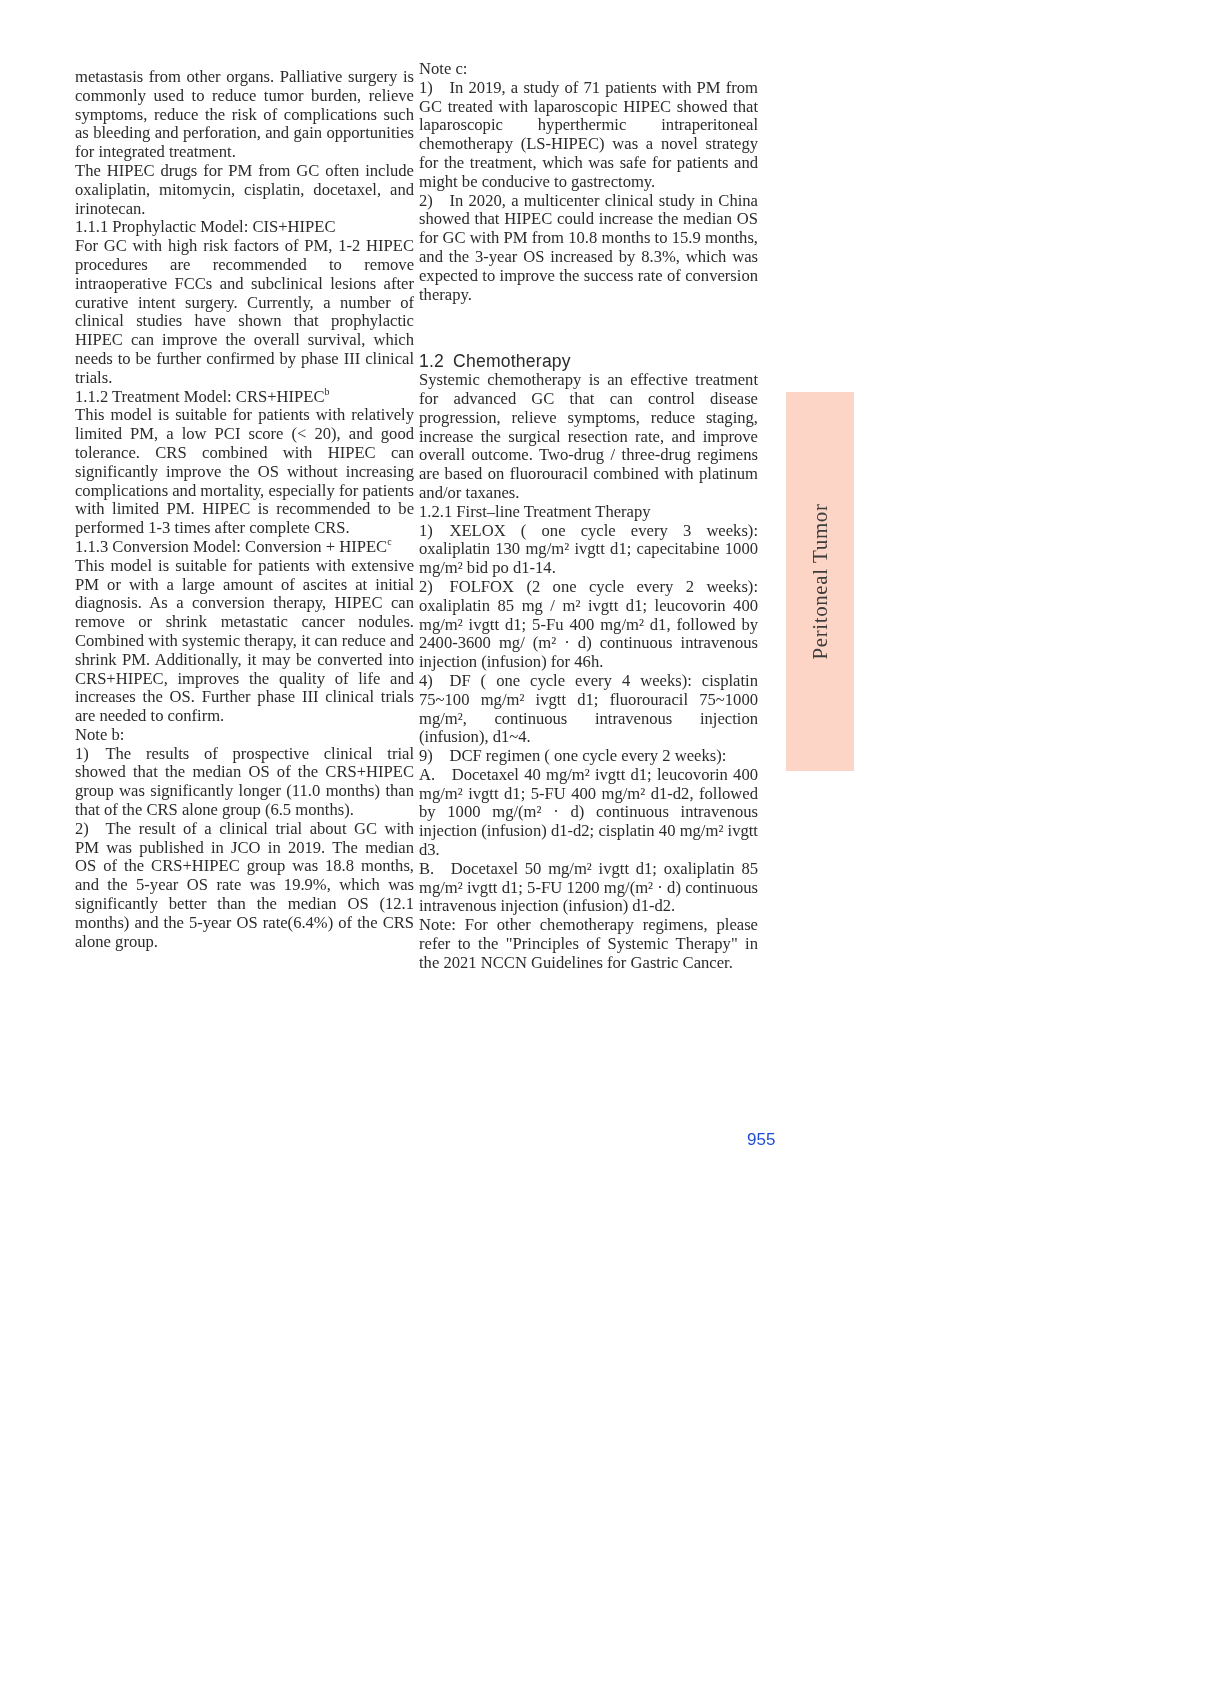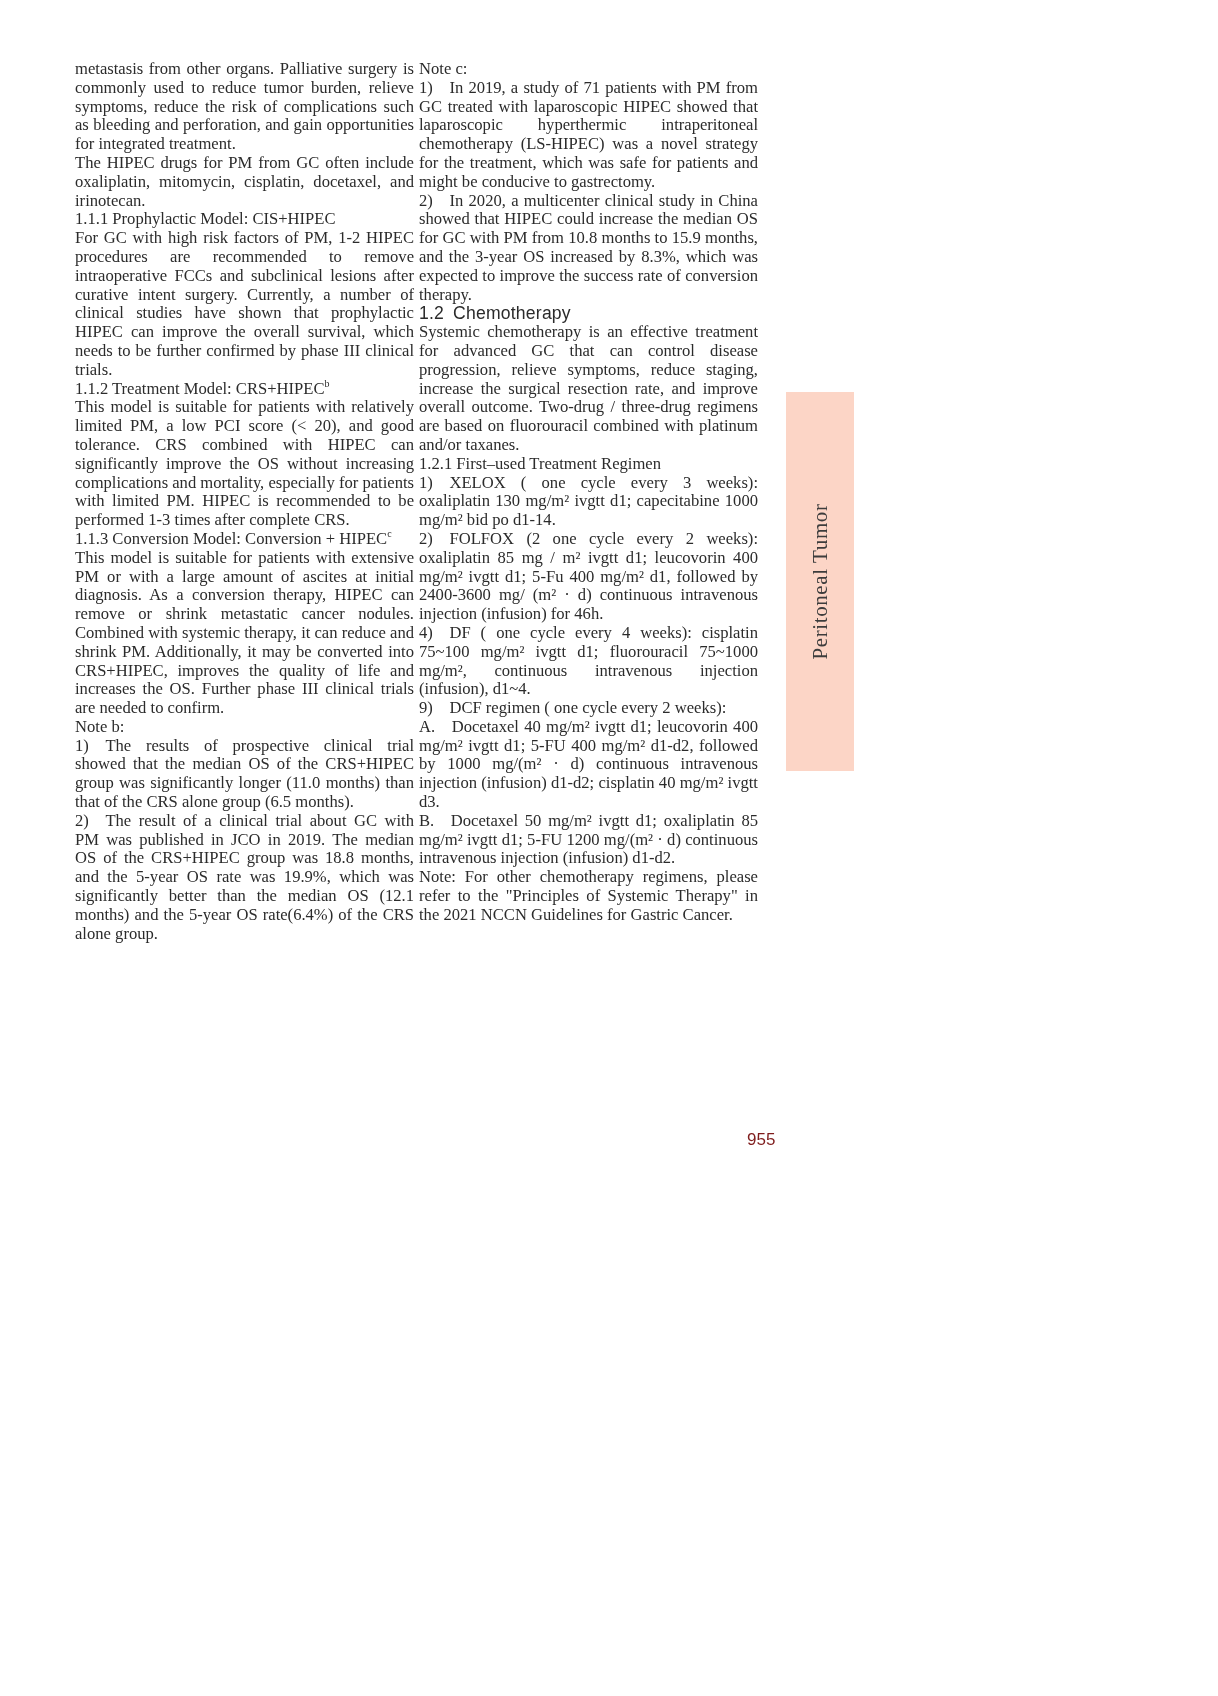--- a/index.html
+++ b/index.html
@@ -15,50 +15,51 @@
   .column {
     position: absolute;
     top: 60px;
     width: 339px;
     font-size: 16.6px;
     line-height: 18.8px;
     text-align: justify;
     hyphens: auto;
     -webkit-hyphens: auto;
   }
-  .column.left  { left: 75px; }
+  .column.left  { left: 75px; margin-top: 8px; }
   .column.right { left: 419px; }
   .para { margin: 0; text-align: justify; }
   .para.heading-serif { }
   .para.heading-sans {
     font-family: "Liberation Sans", "DejaVu Sans", sans-serif;
     font-size: 17.6px;
     letter-spacing: 0.2px;
     text-align: left;
+    margin-top: 48px;
   }
   sup { font-size: 0.6em; line-height: 0; vertical-align: super; }
   .tab {
     position: absolute;
     left: 786px; top: 392px;
     width: 68px; height: 379px;
     display: flex; align-items: center; justify-content: center;
   }
   .tab-label {
     transform: rotate(-90deg);
     white-space: nowrap;
     font-family: "Liberation Serif", "DejaVu Serif", serif;
     font-size: 21px;
     letter-spacing: 0.6px;
   }
   .page-number {
     position: absolute;
     left: 747px; top: 1130px;
     font-family: "Liberation Sans", "DejaVu Sans", sans-serif;
     font-size: 17px;
-    color: #7f1d1d;
+    color: #1d4ed8;
   }
 </style>
 </head>
 <body style="color: rgb(43, 43, 43);">
 
 <div class="page">
   <div class="column left" id="left-col">
       <div class="para body">metastasis from other organs. Palliative surgery is commonly used to reduce tumor burden, relieve symptoms, reduce the risk of complications such as bleeding and perforation, and gain opportunities for integrated treatment.</div>
       <div class="para body">The HIPEC drugs for PM from GC often include oxaliplatin, mitomycin, cisplatin, docetaxel, and irinotecan.</div>
       <div class="para heading-serif">1.1.1 Prophylactic Model: CIS+HIPEC</div>
@@ -70,21 +71,21 @@
       <div class="para heading-serif">Note b:</div>
       <div class="para body">1) The results of prospective clinical trial showed that the median OS of the CRS+HIPEC group was significantly longer (11.0 months) than that of the CRS alone group (6.5 months).</div>
       <div class="para body">2) The result of a clinical trial about GC with PM was published in JCO in 2019. The median OS of the CRS+HIPEC group was 18.8 months, and the 5-year OS rate was 19.9%, which was significantly better than the median OS (12.1 months) and the 5-year OS rate(6.4%) of the CRS alone group.</div>
     </div>
   <div class="column right" id="right-col">
       <div class="para heading-serif">Note c:</div>
       <div class="para body">1) In 2019, a study of 71 patients with PM from GC treated with laparoscopic HIPEC showed that laparoscopic hyperthermic intraperitoneal chemotherapy (LS-HIPEC) was a novel strategy for the treatment, which was safe for patients and might be conducive to gastrectomy.</div>
       <div class="para body">2) In 2020, a multicenter clinical study in China showed that HIPEC could increase the median OS for GC with PM from 10.8 months to 15.9 months, and the 3-year OS increased by 8.3%, which was expected to improve the success rate of conversion therapy.</div>
       <div class="para heading-sans">1.2 Chemotherapy</div>
       <div class="para body">Systemic chemotherapy is an effective treatment for advanced GC that can control disease progression, relieve symptoms, reduce staging, increase the surgical resection rate, and improve overall outcome. Two-drug / three-drug regimens are based on fluorouracil combined with platinum and/or taxanes.</div>
-      <div class="para heading-serif">1.2.1 First–used Treatment Regimen</div>
+      <div class="para heading-serif">1.2.1 First–line Treatment Therapy</div>
       <div class="para body">1) XELOX ( one cycle every 3 weeks): oxaliplatin 130 mg/m² ivgtt d1; capecitabine 1000 mg/m² bid po d1-14.</div>
       <div class="para body">2) FOLFOX (2 one cycle every 2 weeks): oxaliplatin 85 mg / m² ivgtt d1; leucovorin 400 mg/m² ivgtt d1; 5-Fu 400 mg/m² d1, followed by 2400-3600 mg/ (m² · d) continuous intravenous injection (infusion) for 46h.</div>
       <div class="para body">4) DF ( one cycle every 4 weeks): cisplatin 75~100 mg/m² ivgtt d1; fluorouracil 75~1000 mg/m², continuous intravenous injection (infusion), d1~4.</div>
       <div class="para body">9) DCF regimen ( one cycle every 2 weeks):</div>
       <div class="para body">A. Docetaxel 40 mg/m² ivgtt d1; leucovorin 400 mg/m² ivgtt d1; 5-FU 400 mg/m² d1-d2, followed by 1000 mg/(m² · d) continuous intravenous injection (infusion) d1-d2; cisplatin 40 mg/m² ivgtt d3.</div>
       <div class="para body">B. Docetaxel 50 mg/m² ivgtt d1; oxaliplatin 85 mg/m² ivgtt d1; 5-FU 1200 mg/(m² · d) continuous intravenous injection (infusion) d1-d2.</div>
       <div class="para body">Note: For other chemotherapy regimens, please refer to the "Principles of Systemic Therapy" in the 2021 NCCN Guidelines for Gastric Cancer.</div>
     </div>
   <div class="tab" id="side-tab" style="background: rgb(252, 213, 198);">
     <span class="tab-label" style="color: rgb(60, 60, 60);">Peritoneal Tumor</span>

